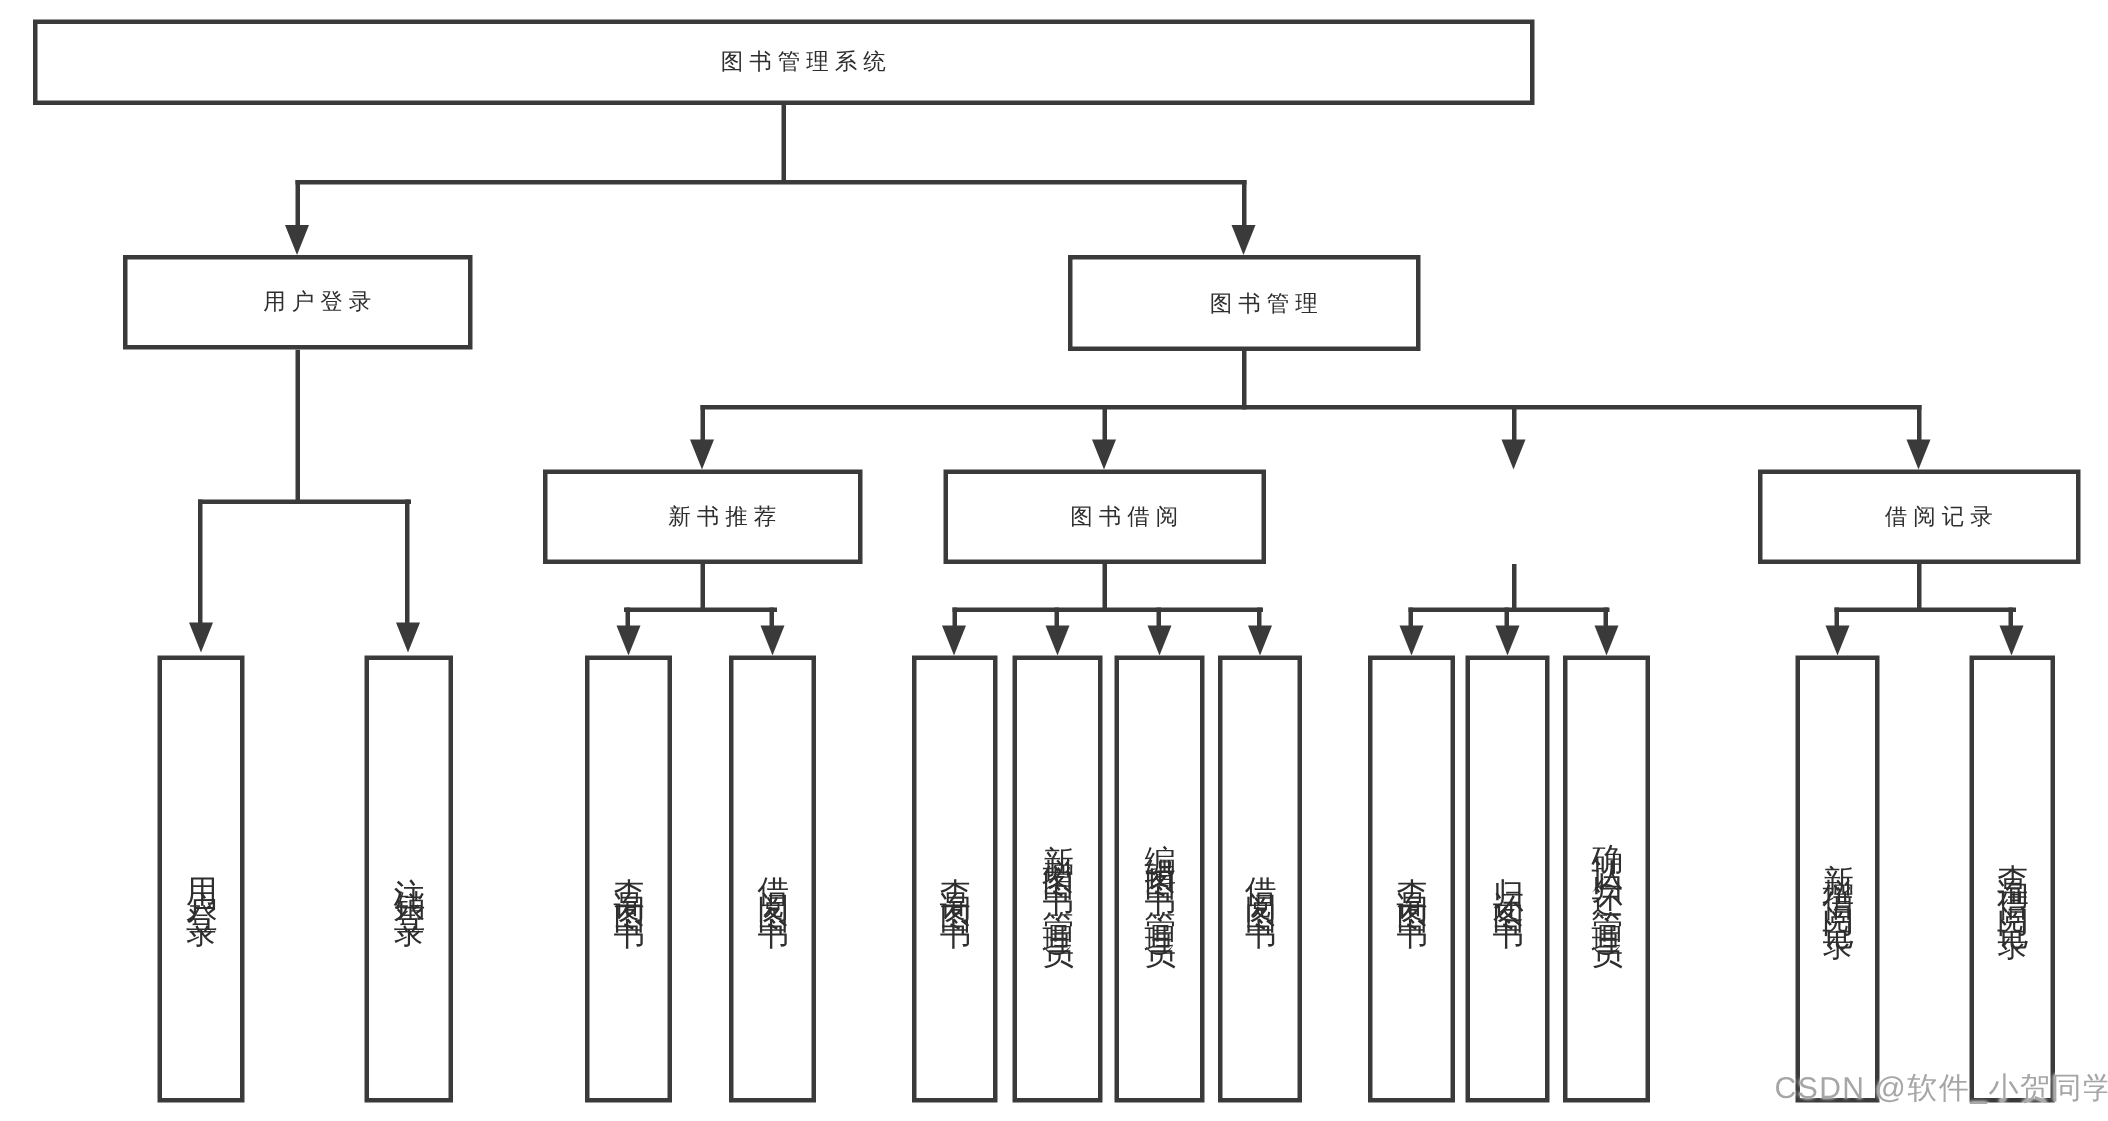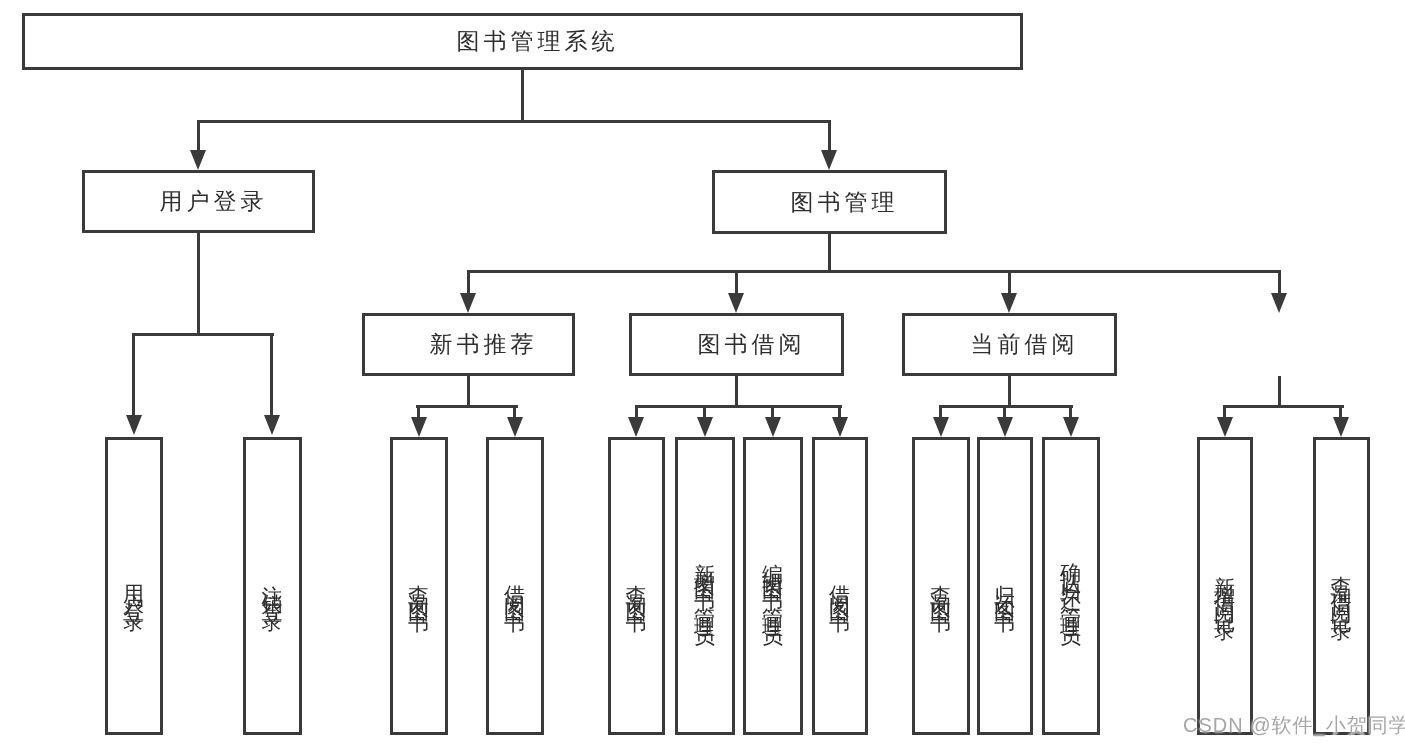--- a/index.html
+++ b/index.html
@@ -15,21 +15,21 @@
     position:absolute;
     box-sizing:border-box;
     background:#ffffff;
     border:3px solid #3a3a3a;
     display:flex;
     align-items:center;
     justify-content:center;
     z-index:2;
   }
   .hbox{
-    font-size:23px;
+    font-size:15px;
     letter-spacing:4px;
     text-indent:4px;
     white-space:nowrap;
     padding-left:26px;
   }
   .vbox{
     font-size:21px;
     writing-mode:vertical-rl;
     text-orientation:mixed;
     letter-spacing:9px;
@@ -85,21 +85,21 @@
   <div class="vline" style="left:735px;top:270px;height:25px"></div>
   <div class="vline" style="left:1008px;top:270px;height:25px"></div>
   <div class="vline" style="left:1278px;top:270px;height:25px"></div>
   <div class="arrow" style="left:460px;top:293px"></div>
   <div class="arrow" style="left:728px;top:293px"></div>
   <div class="arrow" style="left:1001px;top:293px"></div>
   <div class="arrow" style="left:1271px;top:293px"></div>
 
   <div class="box hbox" style="left:362px;top:313px;width:213px;height:63px">新书推荐</div>
   <div class="box hbox" style="left:629px;top:313px;width:215px;height:63px">图书借阅</div>
-  <div class="box hbox" style="left:902px;top:313px;width:215px;height:63px">当前借阅</div>
+  <div class="box hbox" style="left:1172px;top:313px;width:215px;height:63px">借阅记录</div>
 
   <div class="vline" style="left:467px;top:376px;height:32px"></div>
   <div class="hline" style="left:416px;top:405px;width:102px"></div>
   <div class="vline" style="left:417px;top:405px;height:14px"></div>
   <div class="vline" style="left:513px;top:405px;height:14px"></div>
   <div class="arrow" style="left:411px;top:417px"></div>
   <div class="arrow" style="left:507px;top:417px"></div>
 
   <div class="vline" style="left:735px;top:376px;height:32px"></div>
   <div class="hline" style="left:635px;top:405px;width:207px"></div>

